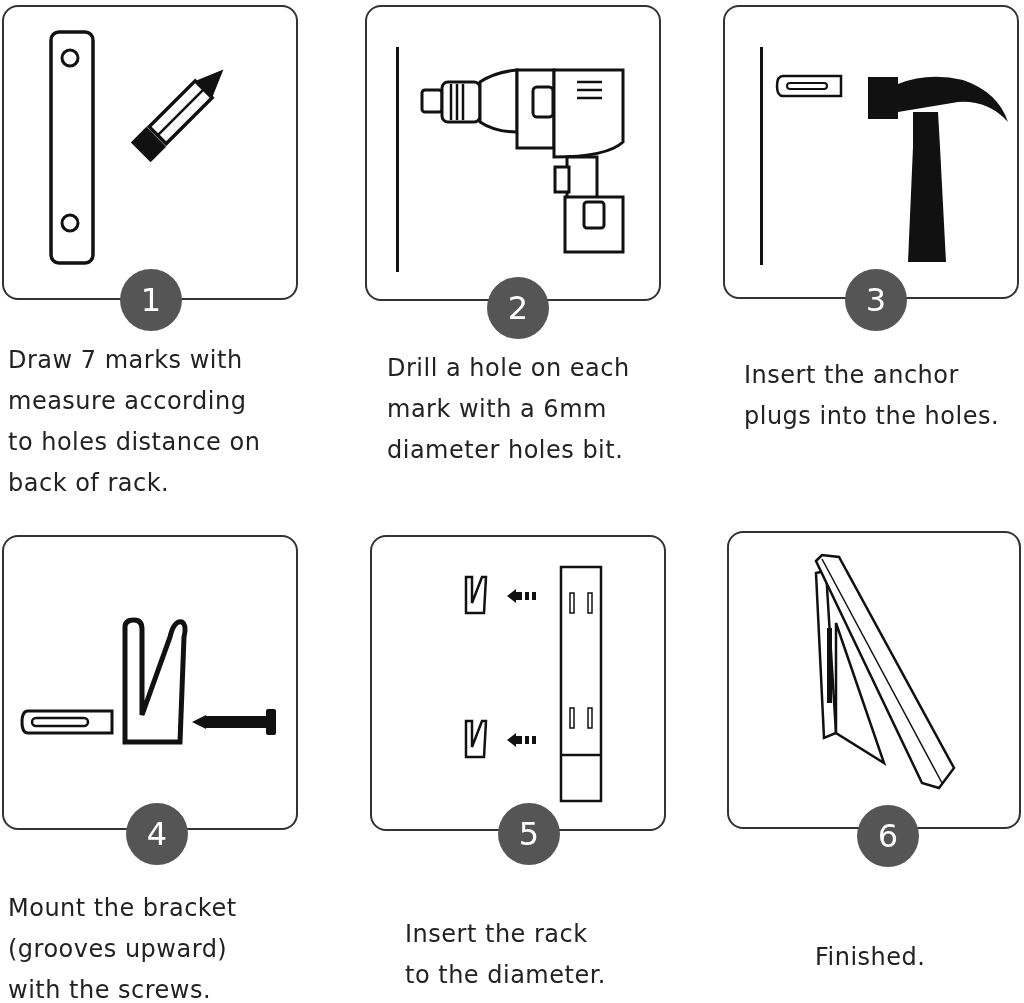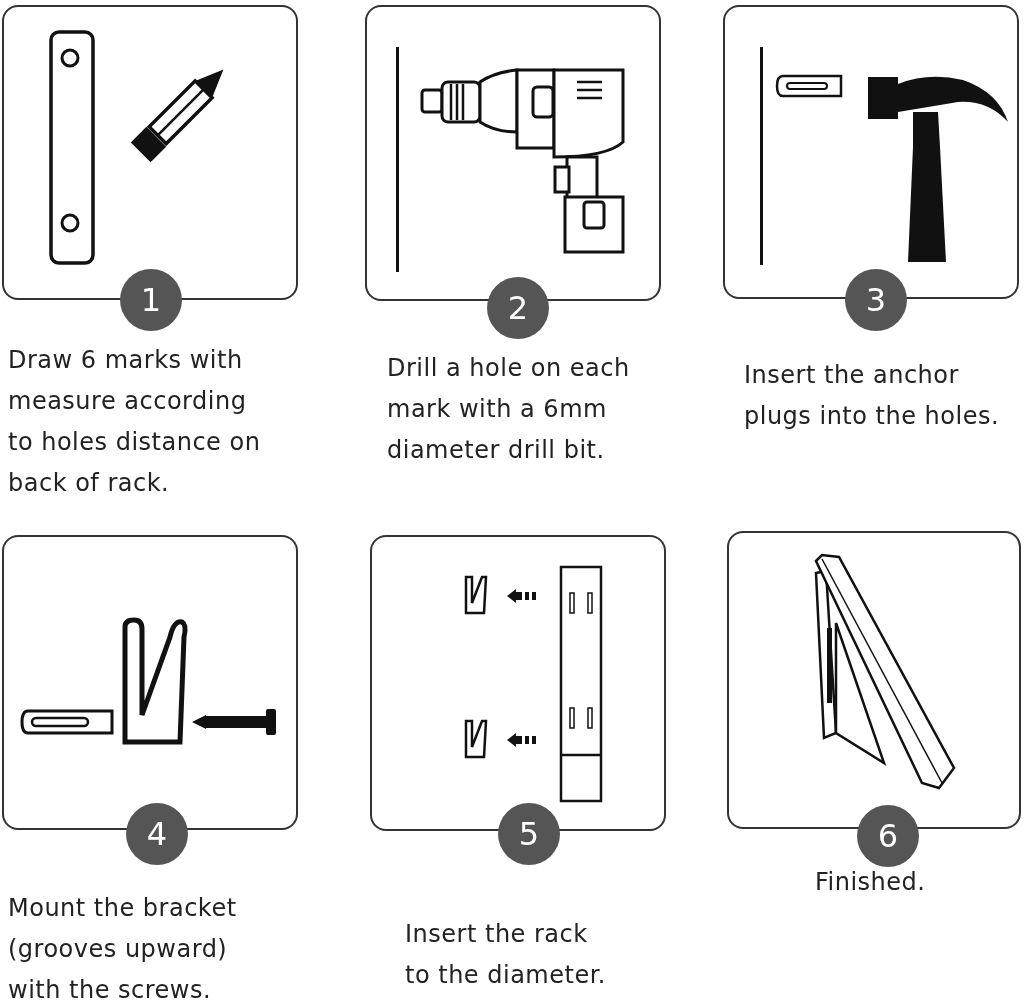--- a/index.html
+++ b/index.html
@@ -24,21 +24,21 @@
   <svg class="icon" style="left:115px;top:43px" width="125" height="125" viewBox="0 0 125 125">
     <g transform="rotate(45 62 62)">
       <polygon points="62,2 50,30 74,30" fill="#111"></polygon>
       <polygon points="50,30 74,30 74,95 50,95" fill="#fff" stroke="#111" stroke-width="3.5"></polygon>
       <line x1="62" y1="30" x2="62" y2="95" stroke="#111" stroke-width="2.5"></line>
       <rect x="48" y="97" width="28" height="22" fill="#111"></rect>
     </g>
   </svg>
   <div class="badge" style="left:116px;top:262px">1</div>
 </div>
-<div class="caption" style="left:8px;top:340px">Draw 6 marks with
+<div class="caption" style="left:8px;top:340px">Draw 7 marks with
 measure according
 to holes distance on
 back of rack.</div>
 
 <div class="panel" style="left:365px;top:5px;width:296px;height:296px;">
   <svg class="icon" style="left:29px;top:40px" width="4" height="225">
       <rect width="3" height="225" fill="#111"></rect>
     </svg>
   <svg class="icon" style="left:50px;top:55px" width="225" height="200" viewBox="0 0 225 200">
     <g fill="#fff" stroke="#111" stroke-width="3">
@@ -59,21 +59,21 @@
         <line x1="160" y1="36" x2="185" y2="36"></line>
       <line x1="34" y1="22" x2="34" y2="58"></line>
         <line x1="40" y1="22" x2="40" y2="58"></line>
         <line x1="46" y1="22" x2="46" y2="58"></line>
     </g>
   </svg>
   <div class="badge" style="left:120px;top:270px">2</div>
 </div>
 <div class="caption" style="left:387px;top:348px">Drill a hole on each
 mark with a 6mm
-diameter drill bit.</div>
+diameter holes bit.</div>
 
 <div class="panel" style="left:723px;top:5px;width:296px;height:294px;">
   <svg class="icon" style="left:35px;top:40px" width="4" height="218">
       <rect width="3" height="218" fill="#111"></rect>
     </svg>
   <svg class="icon" style="left:50px;top:65px" width="68" height="28" viewBox="0 0 68 28">
     <path d="M8,4 L66,4 L66,24 L8,24 Q2,24 2,14 Q2,4 8,4 Z" fill="#fff" stroke="#111" stroke-width="2.5"></path>
     <rect x="12" y="11" width="40" height="6" rx="3" fill="none" stroke="#111" stroke-width="2"></rect>
   </svg>
   <svg class="icon" style="left:143px;top:65px" width="140" height="195" viewBox="0 0 140 195">
@@ -142,13 +142,13 @@
     <g fill="#fff" stroke="#111" stroke-width="2.5">
       <polygon points="2,20 12,18 22,180 10,185"></polygon>
       <polygon points="22,70 70,210 22,180"></polygon>
       <polygon points="2,8 8,2 25,4 140,215 125,235 108,230"></polygon>
     </g>
     <line x1="8" y1="6" x2="128" y2="230" stroke="#111" stroke-width="1.5"></line>
     <rect x="13" y="75" width="5" height="75" fill="#111"></rect>
   </svg>
   <div class="badge" style="left:128px;top:272px">6</div>
 </div>
-<div class="caption" style="left:815px;top:862px">Finished.</div>
+<div class="caption" style="left:815px;top:937px">Finished.</div>
 
 </body></html>

